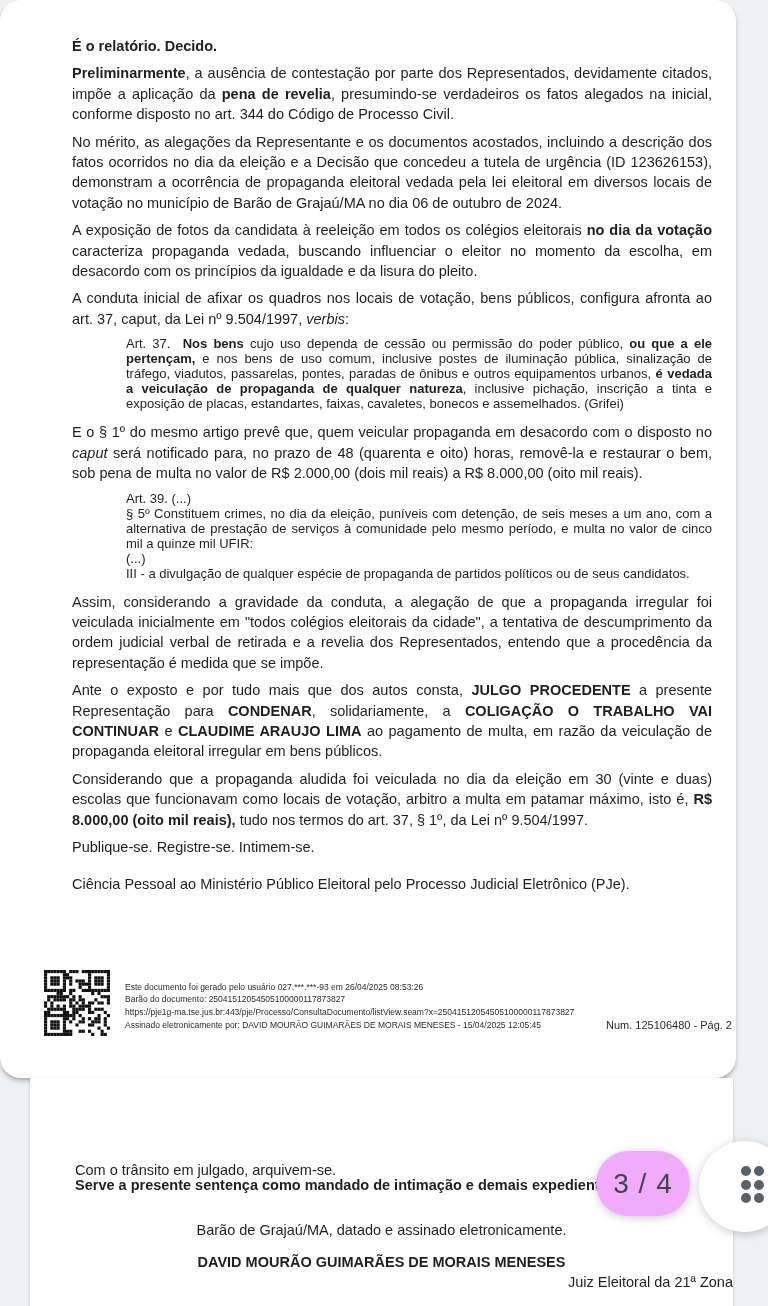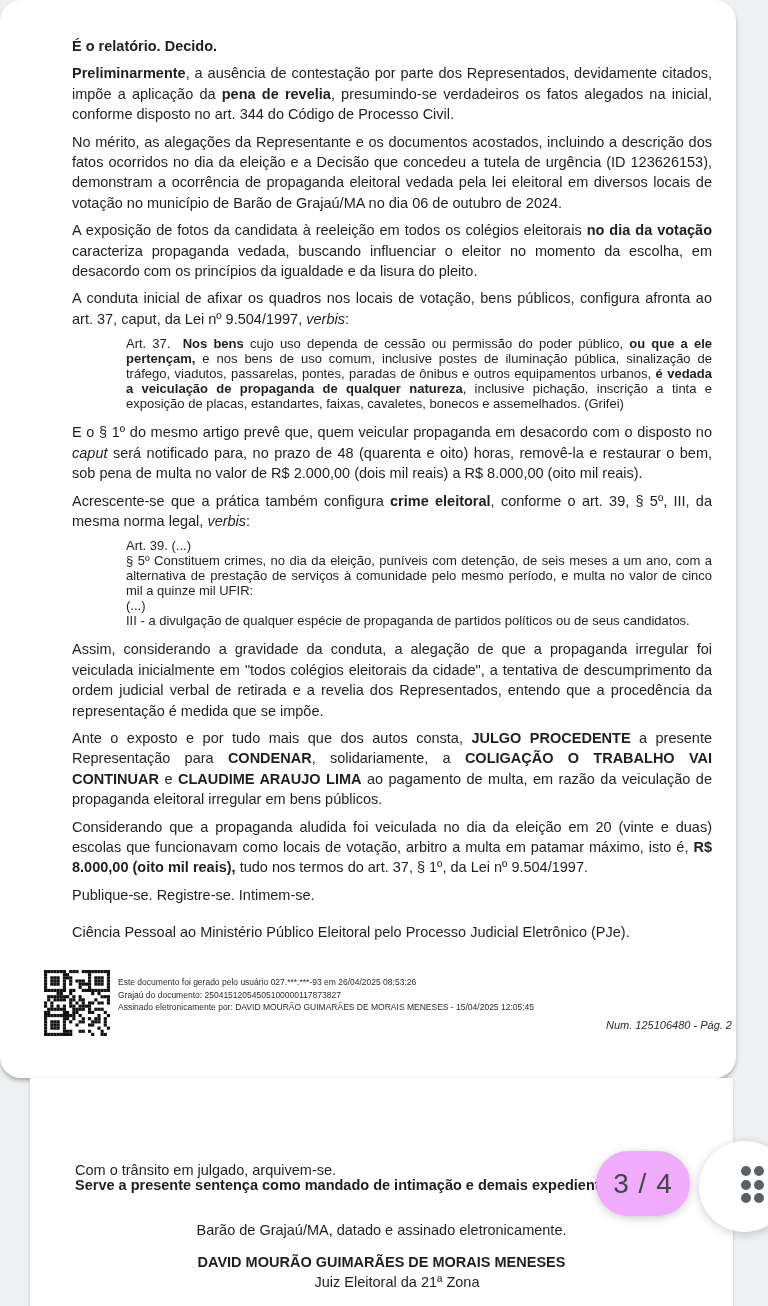--- a/index.html
+++ b/index.html
@@ -19,31 +19,31 @@
   }
   .para{text-align:justify;margin:0 0 7px 0;}
   .quote{
     text-align:justify;margin:6px 0 11px 54px;
     font-size:13px;line-height:15px;white-space:pre-wrap;
   }
   .b{font-weight:bold}
   .i{font-style:italic}
   .gap-lg{margin-top:17px}
 
-  #p1-footer{position:absolute;left:44px;top:970px;display:flex;align-items:flex-start;}
+  #p1-footer{position:absolute;left:44px;top:970px;display:flex;align-items:center;gap:7px;}
   #qr{width:66px;height:66px;display:block;}
   #fine-print{margin-left:8px;padding-top:6px;font-size:8.5px;line-height:12.6px;color:#2a2a2a;}
-  #num-label{position:absolute;right:4px;top:1019px;font-size:11px;color:#2a2a2a;font-style:italic;}
+  #num-label{position:absolute;right:4px;top:1019px;font-size:11px;color:#2a2a2a;}
 
   .p2-line{position:absolute;color:#1f1f1f;font-size:14.5px;line-height:20px;}
   #p2-transit{left:45px;top:62px;margin-top:20px;}
   #p2-serve{left:45px;top:97px;font-weight:bold;white-space:nowrap;}
   #p2-place{left:0;right:0;top:142px;text-align:center;}
   #p2-name{left:0;right:0;top:174px;text-align:center;font-weight:bold;}
-  #p2-title{left:16px;right:0;top:194px;text-align:center;margin-left:15px;}
+  #p2-title{left:16px;right:0;top:194px;text-align:right;margin-left:15px;}
 
   #page-pill{
     position:absolute;left:596px;top:1151px;width:94px;height:65px;
     background:#f0abfc;border-radius:34px;box-shadow:0 2px 10px rgba(0,0,0,.20);
     display:flex;align-items:center;justify-content:center;
     font-size:28px;color:#41464b;letter-spacing:1px;z-index:5;
   }
   #scroll-handle{
     position:absolute;left:699px;top:1141px;width:91px;height:91px;
     background:#fff;border-radius:50%;box-shadow:0 2px 10px rgba(0,0,0,.20);z-index:6;
@@ -59,28 +59,27 @@
 
 <div class="page" id="page1">
   <div id="doc-flow">
       <div class="para"><span class="b">É o relatório. Decido.</span></div>
       <div class="para"><span class="b">Preliminarmente</span><span>, a ausência de contestação por parte dos Representados, devidamente citados, impõe a aplicação da </span><span class="b">pena de revelia</span><span>, presumindo-se verdadeiros os fatos alegados na inicial, conforme disposto no art. 344 do Código de Processo Civil.</span></div>
       <div class="para"><span>No mérito, as alegações da Representante e os documentos acostados, incluindo a descrição dos fatos ocorridos no dia da eleição e a Decisão que concedeu a tutela de urgência (ID 123626153), demonstram a ocorrência de propaganda eleitoral vedada pela lei eleitoral em diversos locais de votação no município de Barão de Grajaú/MA no dia 06 de outubro de 2024.</span></div>
       <div class="para"><span>A exposição de fotos da candidata à reeleição em todos os colégios eleitorais </span><span class="b">no dia da votação</span><span> caracteriza propaganda vedada, buscando influenciar o eleitor no momento da escolha, em desacordo com os princípios da igualdade e da lisura do pleito.</span></div>
       <div class="para"><span>A conduta inicial de afixar os quadros nos locais de votação, bens públicos, configura afronta ao art. 37, caput, da Lei nº 9.504/1997, </span><span class="i">verbis</span><span>:</span></div>
       <div class="quote"><span>Art. 37.  </span><span class="b">Nos bens</span><span> cujo uso dependa de cessão ou permissão do poder público, </span><span class="b">ou que a ele pertençam,</span><span> e nos bens de uso comum, inclusive postes de iluminação pública, sinalização de tráfego, viadutos, passarelas, pontes, paradas de ônibus e outros equipamentos urbanos, </span><span class="b">é vedada a veiculação de propaganda de qualquer natureza</span><span>, inclusive pichação, inscrição a tinta e exposição de placas, estandartes, faixas, cavaletes, bonecos e assemelhados. (Grifei)</span></div>
       <div class="para"><span>E o § 1º do mesmo artigo prevê que, quem veicular propaganda em desacordo com o disposto no </span><span class="i">caput</span><span> será notificado para, no prazo de 48 (quarenta e oito) horas, removê-la e restaurar o bem, sob pena de multa no valor de R$ 2.000,00 (dois mil reais) a R$ 8.000,00 (oito mil reais).</span></div>
-      <div class="para"><span>Acrescente-se que a prática também configura </span><span class="b">crime eleitoral</span><span>, conforme o art. 39, § 5º, III, da mesma norma legal, </span><span class="i">verbis</span><span>:</span></div>
       <div class="quote"><span>Art. 39. (...)
 § 5º Constituem crimes, no dia da eleição, puníveis com detenção, de seis meses a um ano, com a alternativa de prestação de serviços à comunidade pelo mesmo período, e multa no valor de cinco mil a quinze mil UFIR:
 (...)
 III - a divulgação de qualquer espécie de propaganda de partidos políticos ou de seus candidatos.</span></div>
       <div class="para"><span>Assim, considerando a gravidade da conduta, a alegação de que a propaganda irregular foi veiculada inicialmente em "todos colégios eleitorais da cidade", a tentativa de descumprimento da ordem judicial verbal de retirada e a revelia dos Representados, entendo que a procedência da representação é medida que se impõe.</span></div>
       <div class="para"><span>Ante o exposto e por tudo mais que dos autos consta, </span><span class="b">JULGO PROCEDENTE</span><span> a presente Representação para </span><span class="b">CONDENAR</span><span>, solidariamente, a </span><span class="b">COLIGAÇÃO O TRABALHO VAI CONTINUAR</span><span> e </span><span class="b">CLAUDIME ARAUJO LIMA</span><span> ao pagamento de multa, em razão da veiculação de propaganda eleitoral irregular em bens públicos.</span></div>
-      <div class="para"><span>Considerando que a propaganda aludida foi veiculada no dia da eleição em 20 (vinte e duas) escolas que funcionavam como locais de votação, arbitro a multa em patamar máximo, isto é, </span><span class="b">R$ 8.000,00 (oito mil reais),</span><span> tudo nos termos do art. 37, § 1º, da Lei nº 9.504/1997.</span></div>
+      <div class="para"><span>Considerando que a propaganda aludida foi veiculada no dia da eleição em 30 (vinte e duas) escolas que funcionavam como locais de votação, arbitro a multa em patamar máximo, isto é, </span><span class="b">R$ 8.000,00 (oito mil reais),</span><span> tudo nos termos do art. 37, § 1º, da Lei nº 9.504/1997.</span></div>
       <div class="para"><span>Publique-se. Registre-se. Intimem-se.</span></div>
       <div class="para gap-lg"><span>Ciência Pessoal ao Ministério Público Eleitoral pelo Processo Judicial Eletrônico (PJe).</span></div>
     </div>
 
   <div id="p1-footer">
     <svg id="qr" viewBox="0 0 21 21">
         <g fill="#111">
           <rect x="0" y="0" width="1" height="1"></rect>
           <rect x="1" y="0" width="1" height="1"></rect>
           <rect x="2" y="0" width="1" height="1"></rect>
@@ -306,21 +305,22 @@
           <rect x="6" y="20" width="1" height="1"></rect>
           <rect x="7" y="20" width="1" height="1"></rect>
           <rect x="8" y="20" width="1" height="1"></rect>
           <rect x="15" y="20" width="1" height="1"></rect>
           <rect x="18" y="20" width="1" height="1"></rect>
           <rect x="19" y="20" width="1" height="1"></rect>
         </g>
       </svg>
     <div id="fine-print">
         <div>Este documento foi gerado pelo usuário 027.***.***-93 em 26/04/2025 08:53:26</div>
-        <div>Grajaú do documento: 25041512054505100000117873827</div>
+        <div>Barão do documento: 25041512054505100000117873827</div>
+        <div>https://pje1g-ma.tse.jus.br:443/pje/Processo/ConsultaDocumento/listView.seam?x=25041512054505100000117873827</div>
         <div>Assinado eletronicamente por: DAVID MOURÃO GUIMARÃES DE MORAIS MENESES - 15/04/2025 12:05:45</div>
       </div>
   </div>
 
   <div id="num-label">Num. 125106480 - Pág. 2</div>
 </div>
 
 <div class="page" id="page2">
   <div class="p2-line" id="p2-transit">Com o trânsito em julgado, arquivem-se.</div>
   <div class="p2-line" id="p2-serve">Serve a presente sentença como mandado de intimação e demais expedientes.</div>

